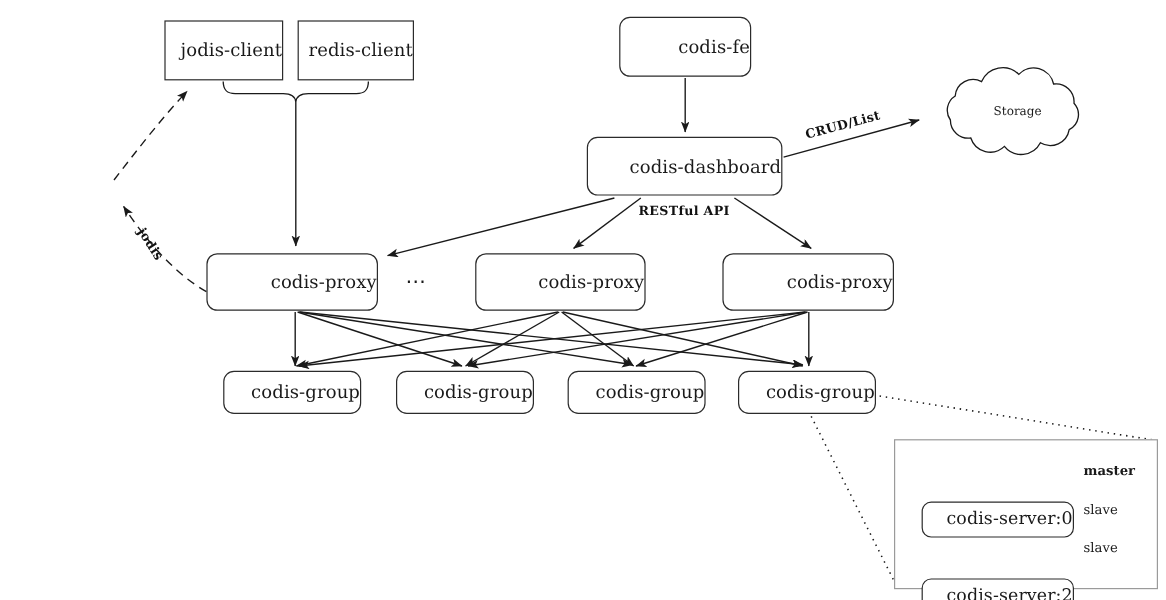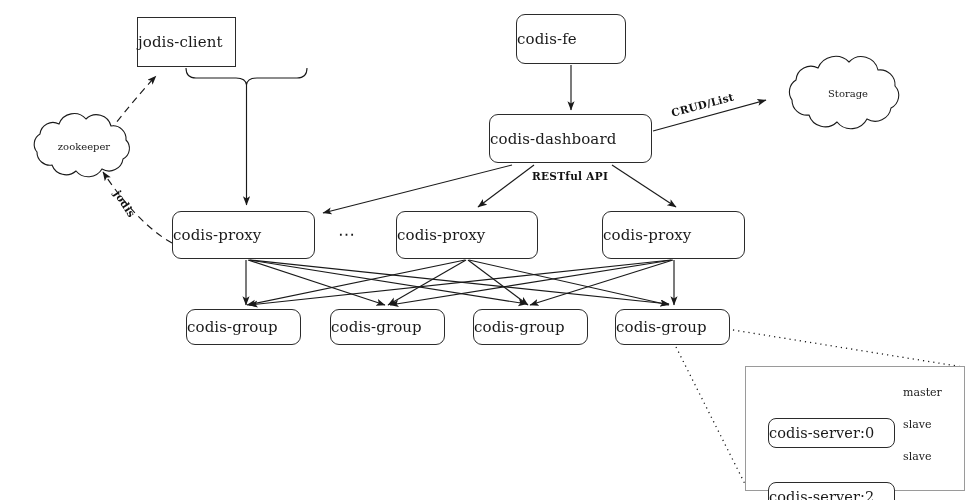--- a/index.html
+++ b/index.html
@@ -23,21 +23,21 @@
     top: 0;
     width: 972px;
     height: 500px;
     pointer-events: none;
   }
   .node {
     position: absolute;
     box-sizing: border-box;
     display: flex;
     align-items: center;
-    justify-content: flex-start;
+    justify-content: flex-end;
     background: #ffffff;
     border: 1px solid #2b2b2b;
     font-size: 15px;
     letter-spacing: .1px;
     white-space: nowrap;
     z-index: 3;
   }
   .node.sharp { border-radius: 0; }
   .node.round { border-radius: 9px; }
   .node.server {
@@ -142,30 +142,24 @@
       <path d="M674,260 L674,305" marker-end="url(#arrow)"></path>
 
       <path d="M733,330 L963,367" stroke-dasharray="1.2 4" stroke-width="1.3"></path>
       <path d="M676,347 L748,490" stroke-dasharray="1.2 4" stroke-width="1.3"></path>
     </g>
   </svg>
 
   <div class="node sharp" style="left:137px; top:17px; width:99px; height:50px;">
     <span>jodis-client</span>
   </div>
-
-  <div class="cloud-node" style="left:10px; top:110px; width:148px; height:72px;">
-    <svg width="148" height="72" viewBox="0 0 148 72">
-      <path d="M30,24 a13,13 0 0 1 19,-10 a16,16 0 0 1 27,-5 a15,15 0 0 1 25,7
-               a13,13 0 0 1 15,14 a12,12 0 0 1 -3,19 a14,14 0 0 1 -21,10
-               a16,16 0 0 1 -26,2 a15,15 0 0 1 -24,-6 a13,13 0 0 1 -15,-13
-               a12,12 0 0 1 3,-18 z" fill="#ffffff" stroke="#1a1a1a" stroke-width="1.1"></path>
-    </svg>
-    <span class="cloud-label">zookeeper</span>
-  </div>
+  <div class="node sharp" style="left:248px; top:17px; width:97px; height:50px;">
+    <span>redis-client</span>
+  </div>
+
 
   <div class="node round" style="left:516px; top:14px; width:110px; height:50px;">
     <span>codis-fe</span>
   </div>
 
   <div class="node round" style="left:489px; top:114px; width:163px; height:49px;">
     <span>codis-dashboard</span>
   </div>
 
   <div class="cloud-node" style="left:762px; top:52px; width:172px; height:82px;">
@@ -205,21 +199,21 @@
   <div class="edge-label" style="left:122px; top:188px; transform:rotate(57deg); transform-origin:left top;">jodis</div>
   <div class="edge-label" style="left:532px; top:170px;">RESTful API</div>
   <div class="edge-label" style="left:670px; top:107px; transform:rotate(-15deg); transform-origin:left top;">CRUD/List</div>
 
   <div class="panel" style="left:745px; top:366px; width:220px; height:125px;">
   </div>
 
   <div class="node server" style="left:768px; top:378px; width:127px; height:30px;">
     <span>codis-server:0</span>
   </div>
-  <div class="side-label" style="left:903px; top:386px;">master</div>
+  <div class="side-label" style="left:903px; top:386px;font-weight:bold;">master</div>
 
   <div class="side-label" style="left:903px; top:418px;">slave</div>
 
   <div class="node server" style="left:768px; top:442px; width:127px; height:30px;">
     <span>codis-server:2</span>
   </div>
   <div class="side-label" style="left:903px; top:450px;">slave</div>
 
 </div>
 

